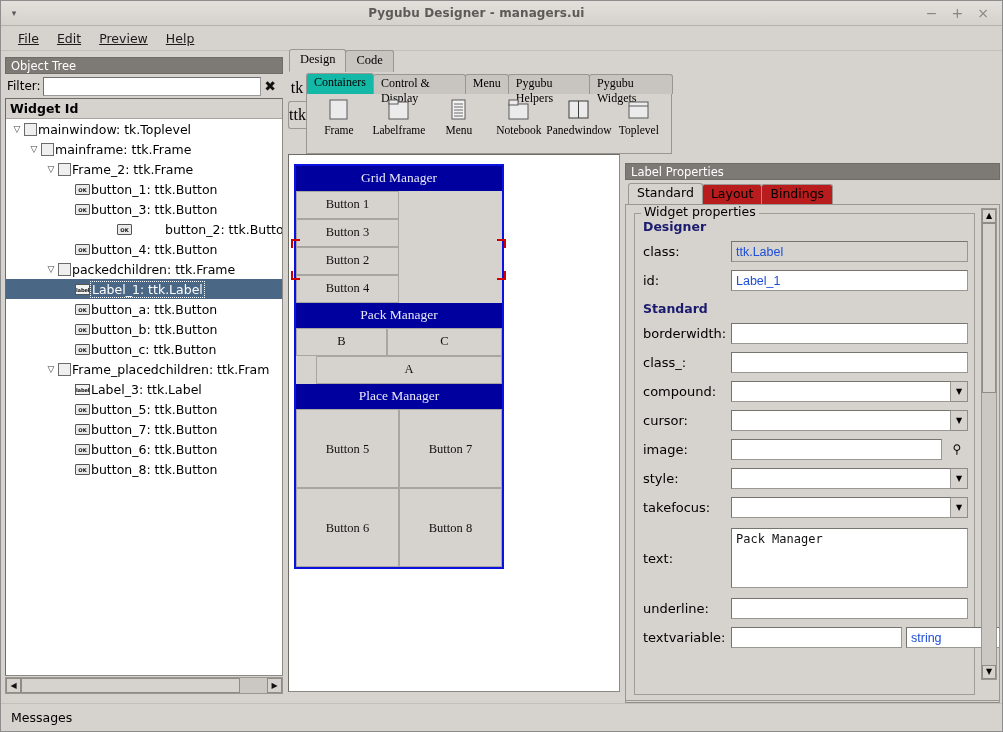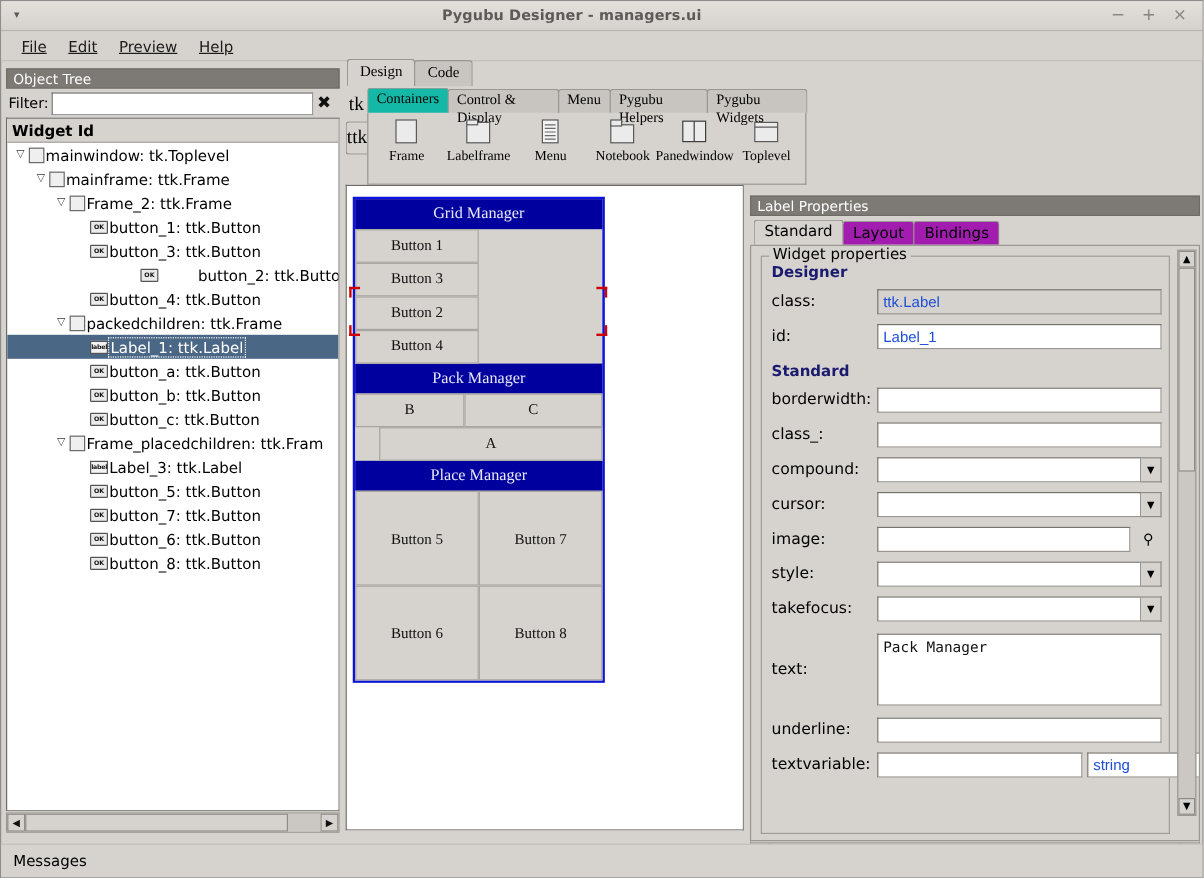--- a/index.html
+++ b/index.html
@@ -238,21 +238,21 @@
   .selmark i { position: absolute; background: #d00000; display: block; }
 
   
   .panel-right {
     position: absolute; left: 624px; top: 162px;
     width: 375px; height: 539px;
   }
   .prop-tabs { display: flex; align-items: flex-end; height: 22px; padding-left: 3px;}
   .ptab {
     height: 20px; padding: 1px 8px 0 8px;
-    font-size: 12.5px; background: #a21caf;
+    font-size: 12.5px; background: #b91c1c;
     border: 1px solid #9a9792; border-bottom: none;
     border-radius: 3px 3px 0 0; margin-right: -1px;
   }
   .ptab.active { background: #d6d2cd; height: 21px; }
   .prop-body {
     position: relative;
     height: 497px;
     border: 1px solid #9a9792;
     background: #d6d2cd;
     overflow: hidden;

